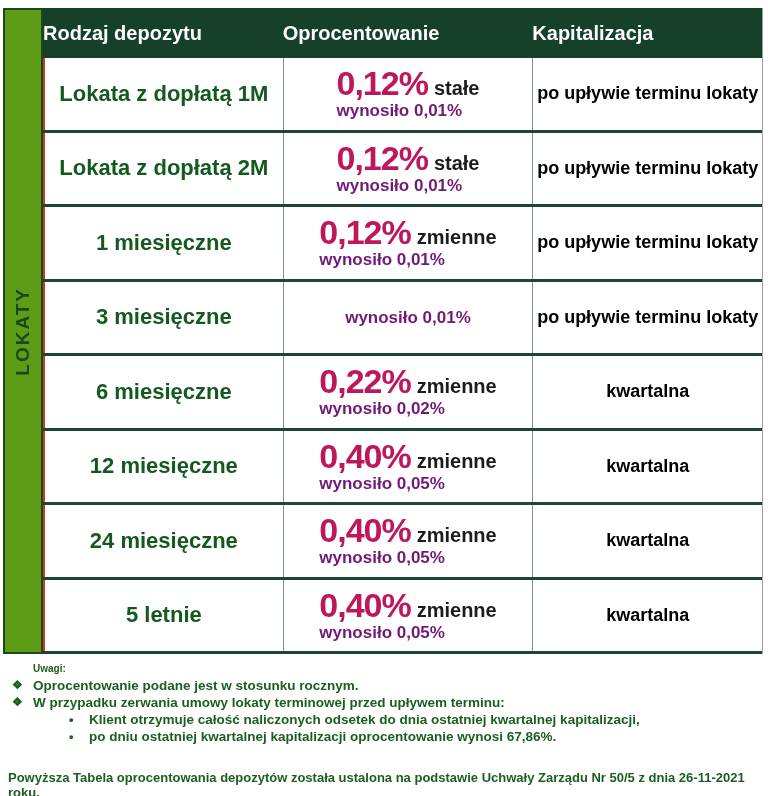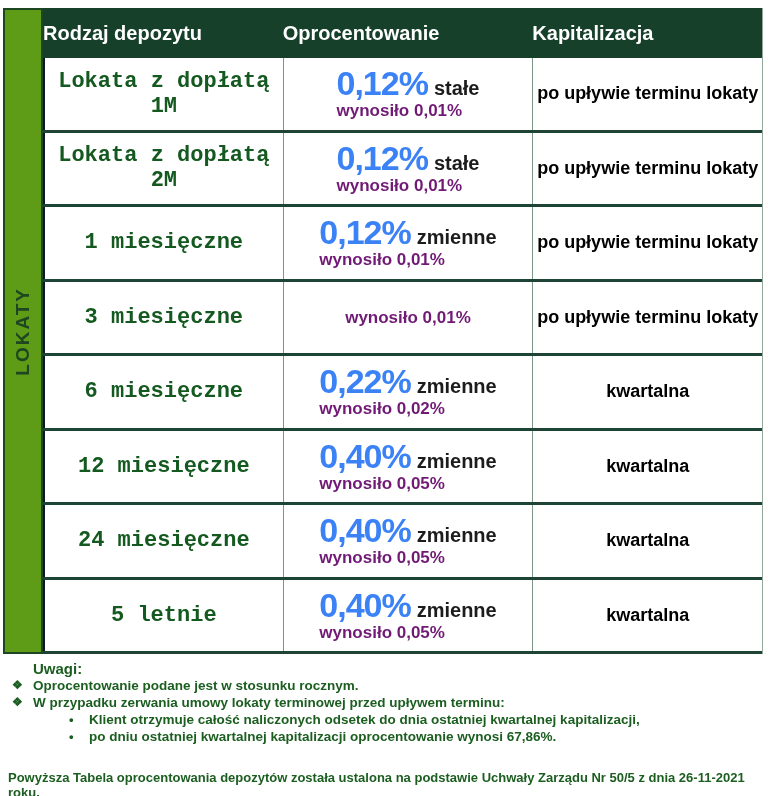--- a/index.html
+++ b/index.html
@@ -44,50 +44,50 @@
   .trow {
     display: flex; height: 74.5px;
     background: #ffffff;
     border-bottom: 3px solid #1d4434;
   }
   .td {
     display: flex; flex-direction: column;
     align-items: center; justify-content: center;
   }
   .td.colsep { border-left: 1px solid #7d9486; }
-  .td.left-edge { border-left: 2px solid #0f172a; font-family: Liberation Mono, monospace; }
+  .td.left-edge { border-left: 2px solid #c2410c; }
   .deposit-name {
     color: #14591f; font-weight: bold; font-size: 22px;
     text-align: center;
   }
   .rate-block { text-align: left; }
   .rate-line { white-space: nowrap; line-height: 1; }
   .rate-big {
-    font-size: 34px; font-weight: bold; color: #3b82f6;
+    font-size: 34px; font-weight: bold; color: #be185d;
     letter-spacing: -1px;
     text-align: right;
   }
   .rate-type {
     font-size: 20px; font-weight: bold; color: #1c1c1c;
     margin-left: 6px;
   }
   .rate-prev {
     font-size: 17px; font-weight: bold; color: #701a75;
     margin-top: 2px; line-height: 1.1;
   }
   .cap-text {
     font-size: 18px; font-weight: bold; color: #000000;
     text-align: center;
   }
   .notes {
     position: absolute; left: 10px; top: 660px;
     color: #1b5e20; font-size: 13.5px; font-weight: bold;
     line-height: 17px;
   }
-  .notes-title { margin-left: 23px; font-size: 15px; }
+  .notes-title { margin-left: 23px; font-size: 10px; }
   .note-row { display: flex; }
   .note-row .bullet { width: 23px; text-align: left; padding-left: 2px; font-size: 12px; }
   .note-sub { display: flex; margin-left: 57px; }
   .note-sub .bullet { width: 22px; text-align: left; padding-left: 2px; font-size: 13px; }
   .footer-line {
     position: absolute; left: 8px; top: 770px; width: 756px;
     color: #1b5e20; font-size: 13px; font-weight: bold;
   }
 </style>
 </head>

